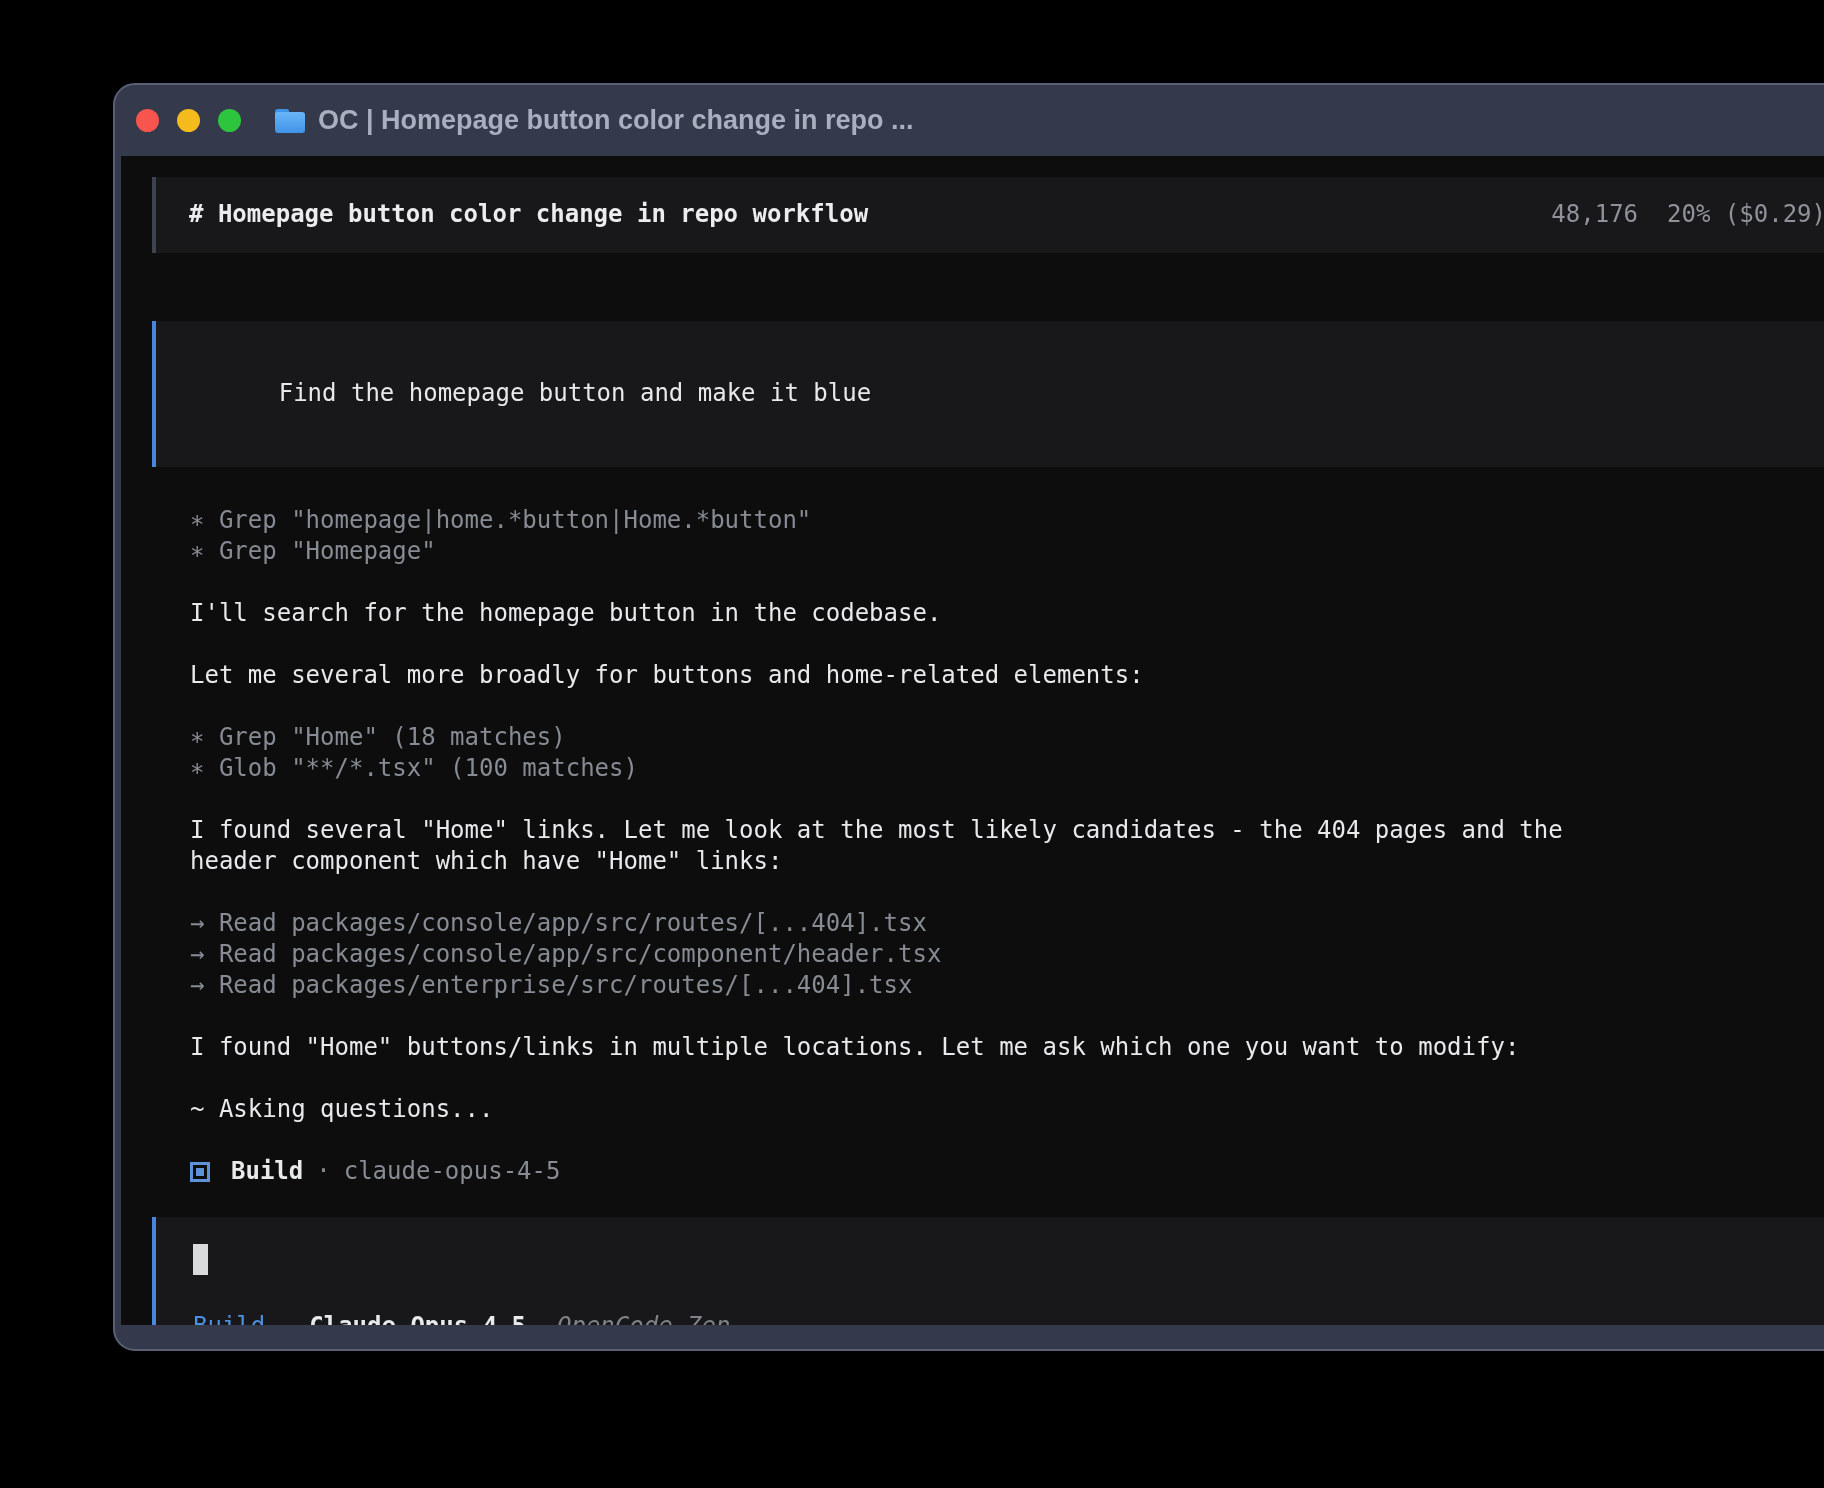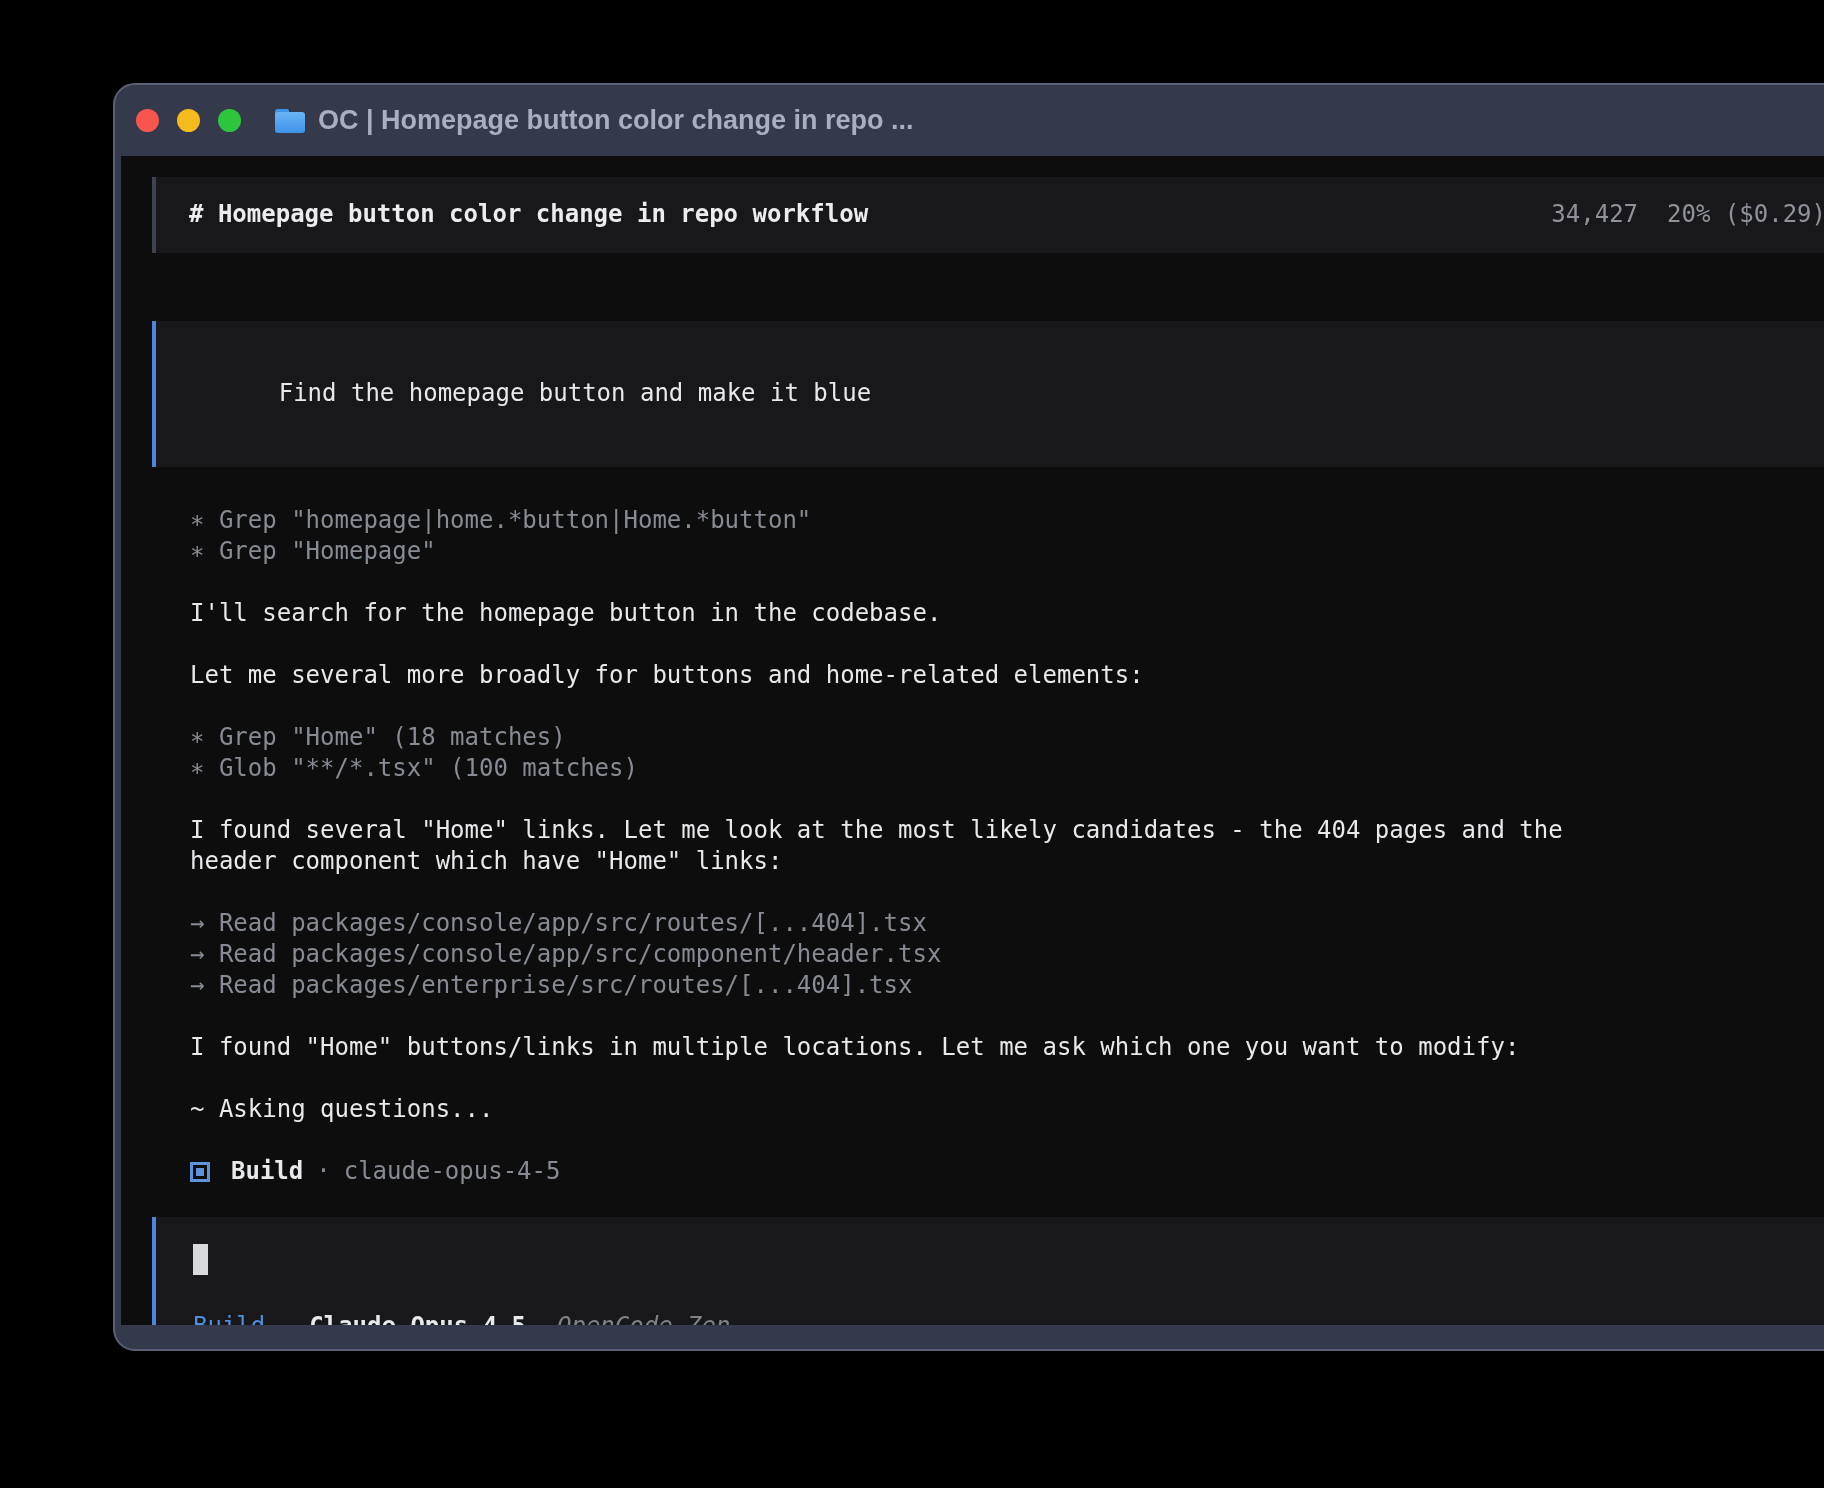--- a/index.html
+++ b/index.html
@@ -117,21 +117,21 @@
       <span class="tab"></span>
         <span class="bodyp"></span>
     </span>
     <span class="win-title">OC | Homepage button color change in repo ...</span>
   </div>
 
   <div class="content">
 
     <div class="block header-block">
       <span class="header-title"># Homepage button color change in repo workflow</span>
-      <span class="header-stats"><span>34,427</span><span class="usage">20% ($0.29)</span></span>
+      <span class="header-stats"><span>48,176</span><span class="usage">20% ($0.29)</span></span>
     </div>
 
     <div class="block user-block">
       <span class="line white">Find the homepage button and make it blue</span>
     </div>
 
     <div class="transcript">
 
       <div class="para">
         <div class="line gray">∗ Grep "homepage|home.*button|Home.*button"</div>

